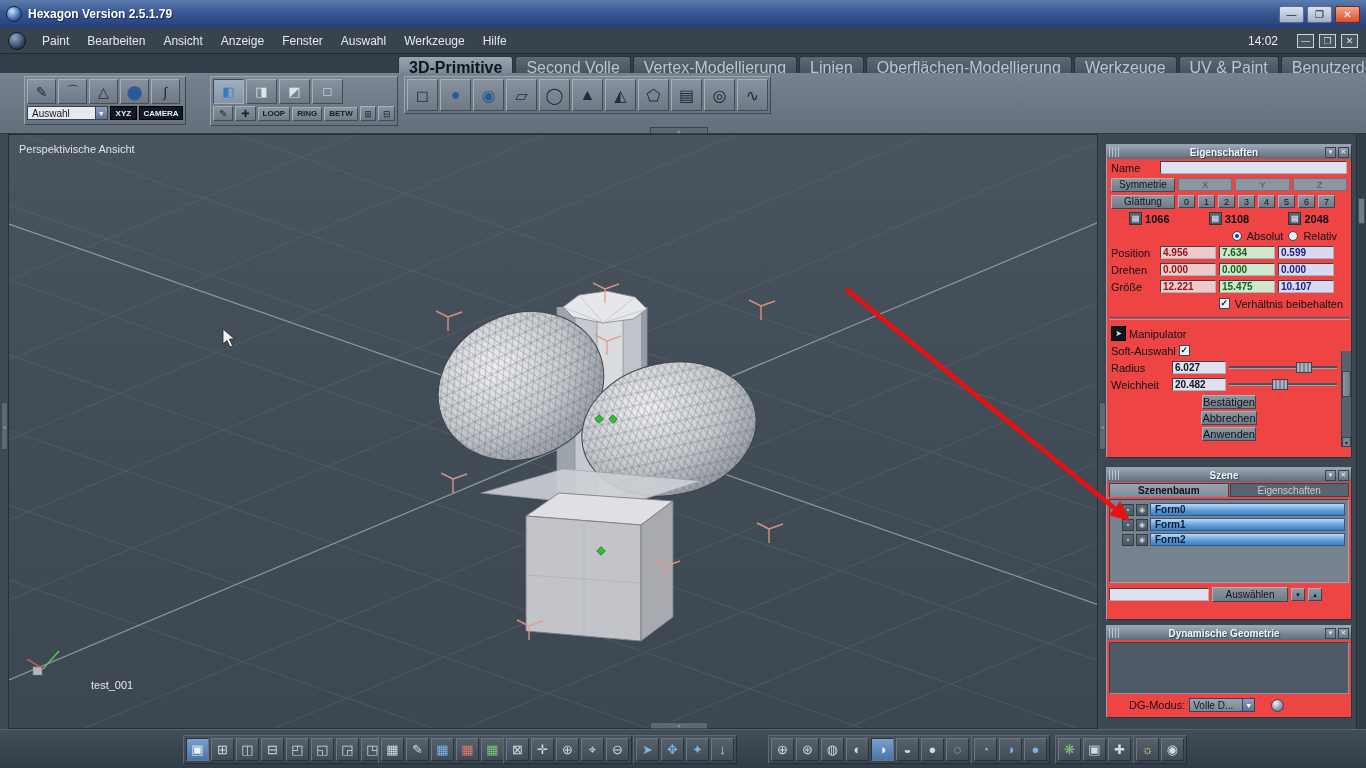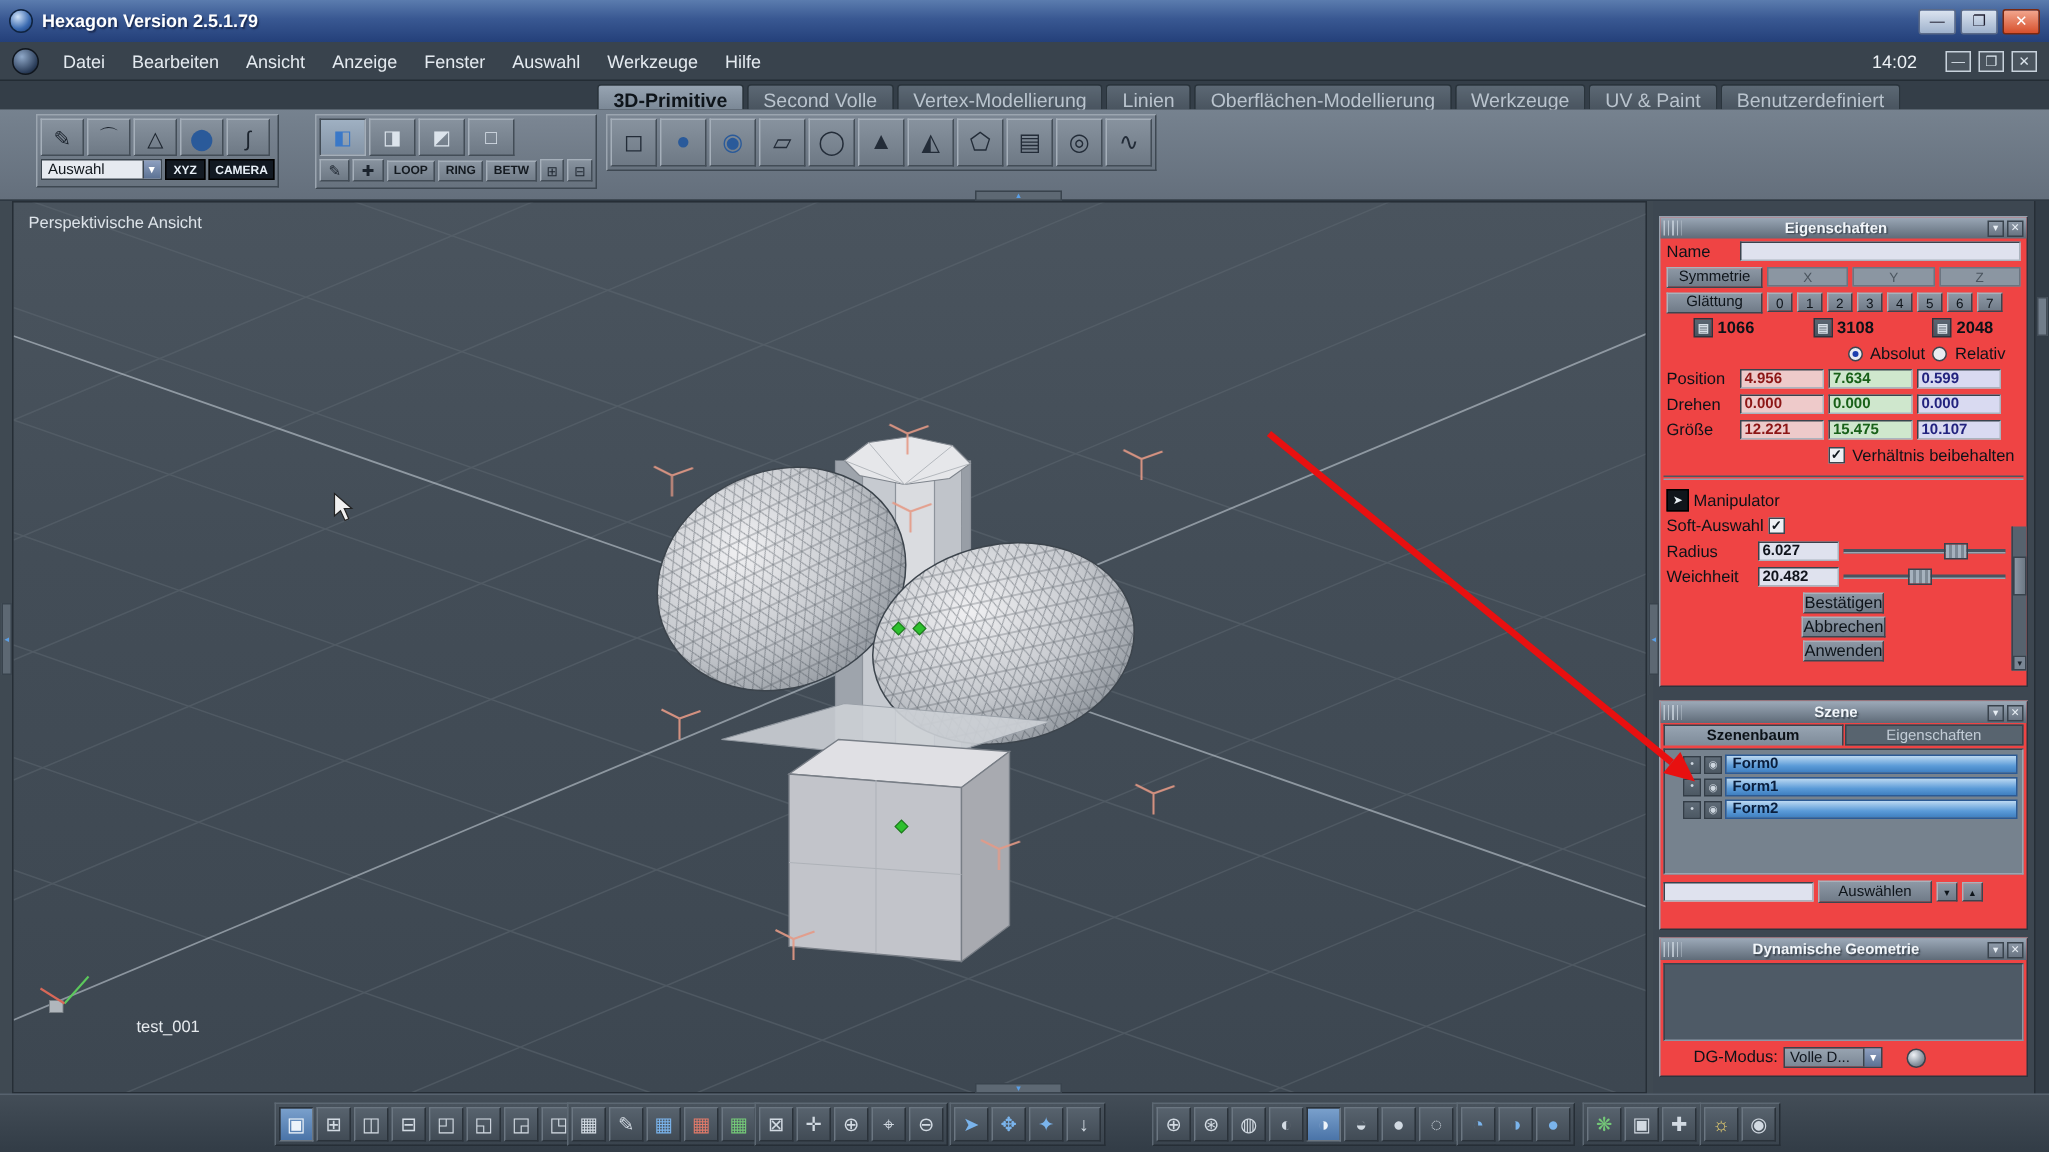--- a/index.html
+++ b/index.html
@@ -25,21 +25,21 @@
   .menu-logo { width:18px; height:18px; border-radius:50%;
     background:radial-gradient(circle at 35% 30%,#8fa8c8,#2a3c58 70%,#10161e); border:1px solid #10161e; margin-right:6px; }
   .menu-item { color:#e4eaf0; font-size:12px; padding:3px 8px; }
   .menu-time { margin-left:auto; color:#eef2f6; font-size:12px; margin-right:14px; }
   .mini-wbtn { width:17px; height:14px; border:1px solid #c8d2dc; color:#dbe4ec; font-size:9px;
     display:flex; align-items:center; justify-content:center; margin-left:3px; background:#4a545e; }
 
   
   .tabrow { position:absolute; left:0; top:54px; width:1366px; height:19px; background:#343e48;
     display:flex; align-items:flex-end; padding-left:398px; gap:2px; }
-  .tab { font-size:13px; color:#bac4ce; background:linear-gradient(180deg,#5c6874,#49545f);
+  .tab { font-size:16px; color:#bac4ce; background:linear-gradient(180deg,#5c6874,#49545f);
     padding:2px 10px; border-radius:3px 3px 0 0; border:1px solid #2a343c; border-bottom:none; height:17px; white-space:nowrap; }
   .tab.active { background:linear-gradient(180deg,#97a4b2,#7b8896); color:#0e141a; font-weight:bold; }
 
   
   .toolbar { position:absolute; left:0; top:73px; width:1366px; height:61px;
     background:linear-gradient(180deg,#76828f,#646f7c); border-bottom:1px solid #2e3842; }
   .tgroup { position:absolute; background:linear-gradient(180deg,#7b8693,#68737f);
     border:1px solid; border-color:#9ba5b0 #3e4852 #3e4852 #9ba5b0; padding:2px; }
   .trow { display:flex; gap:2px; margin-bottom:2px; align-items:center; }
   .tbtn { background:linear-gradient(180deg,#87929e,#6e7985); border:1px solid;
@@ -176,21 +176,21 @@
         <span>❐</span>
       </div>
     <div class="wbtn close">
         <span>✕</span>
       </div>
   </div>
 </div>
 
 <div class="menubar">
   <div class="menu-logo"></div>
-  <span class="menu-item">Datei</span>
+  <span class="menu-item">Paint</span>
   <span class="menu-item">Bearbeiten</span>
   <span class="menu-item">Ansicht</span>
   <span class="menu-item">Anzeige</span>
   <span class="menu-item">Fenster</span>
   <span class="menu-item">Auswahl</span>
   <span class="menu-item">Werkzeuge</span>
   <span class="menu-item">Hilfe</span>
   <span class="menu-time">14:02</span>
   <div class="mini-wbtn">
       <span>—</span>

